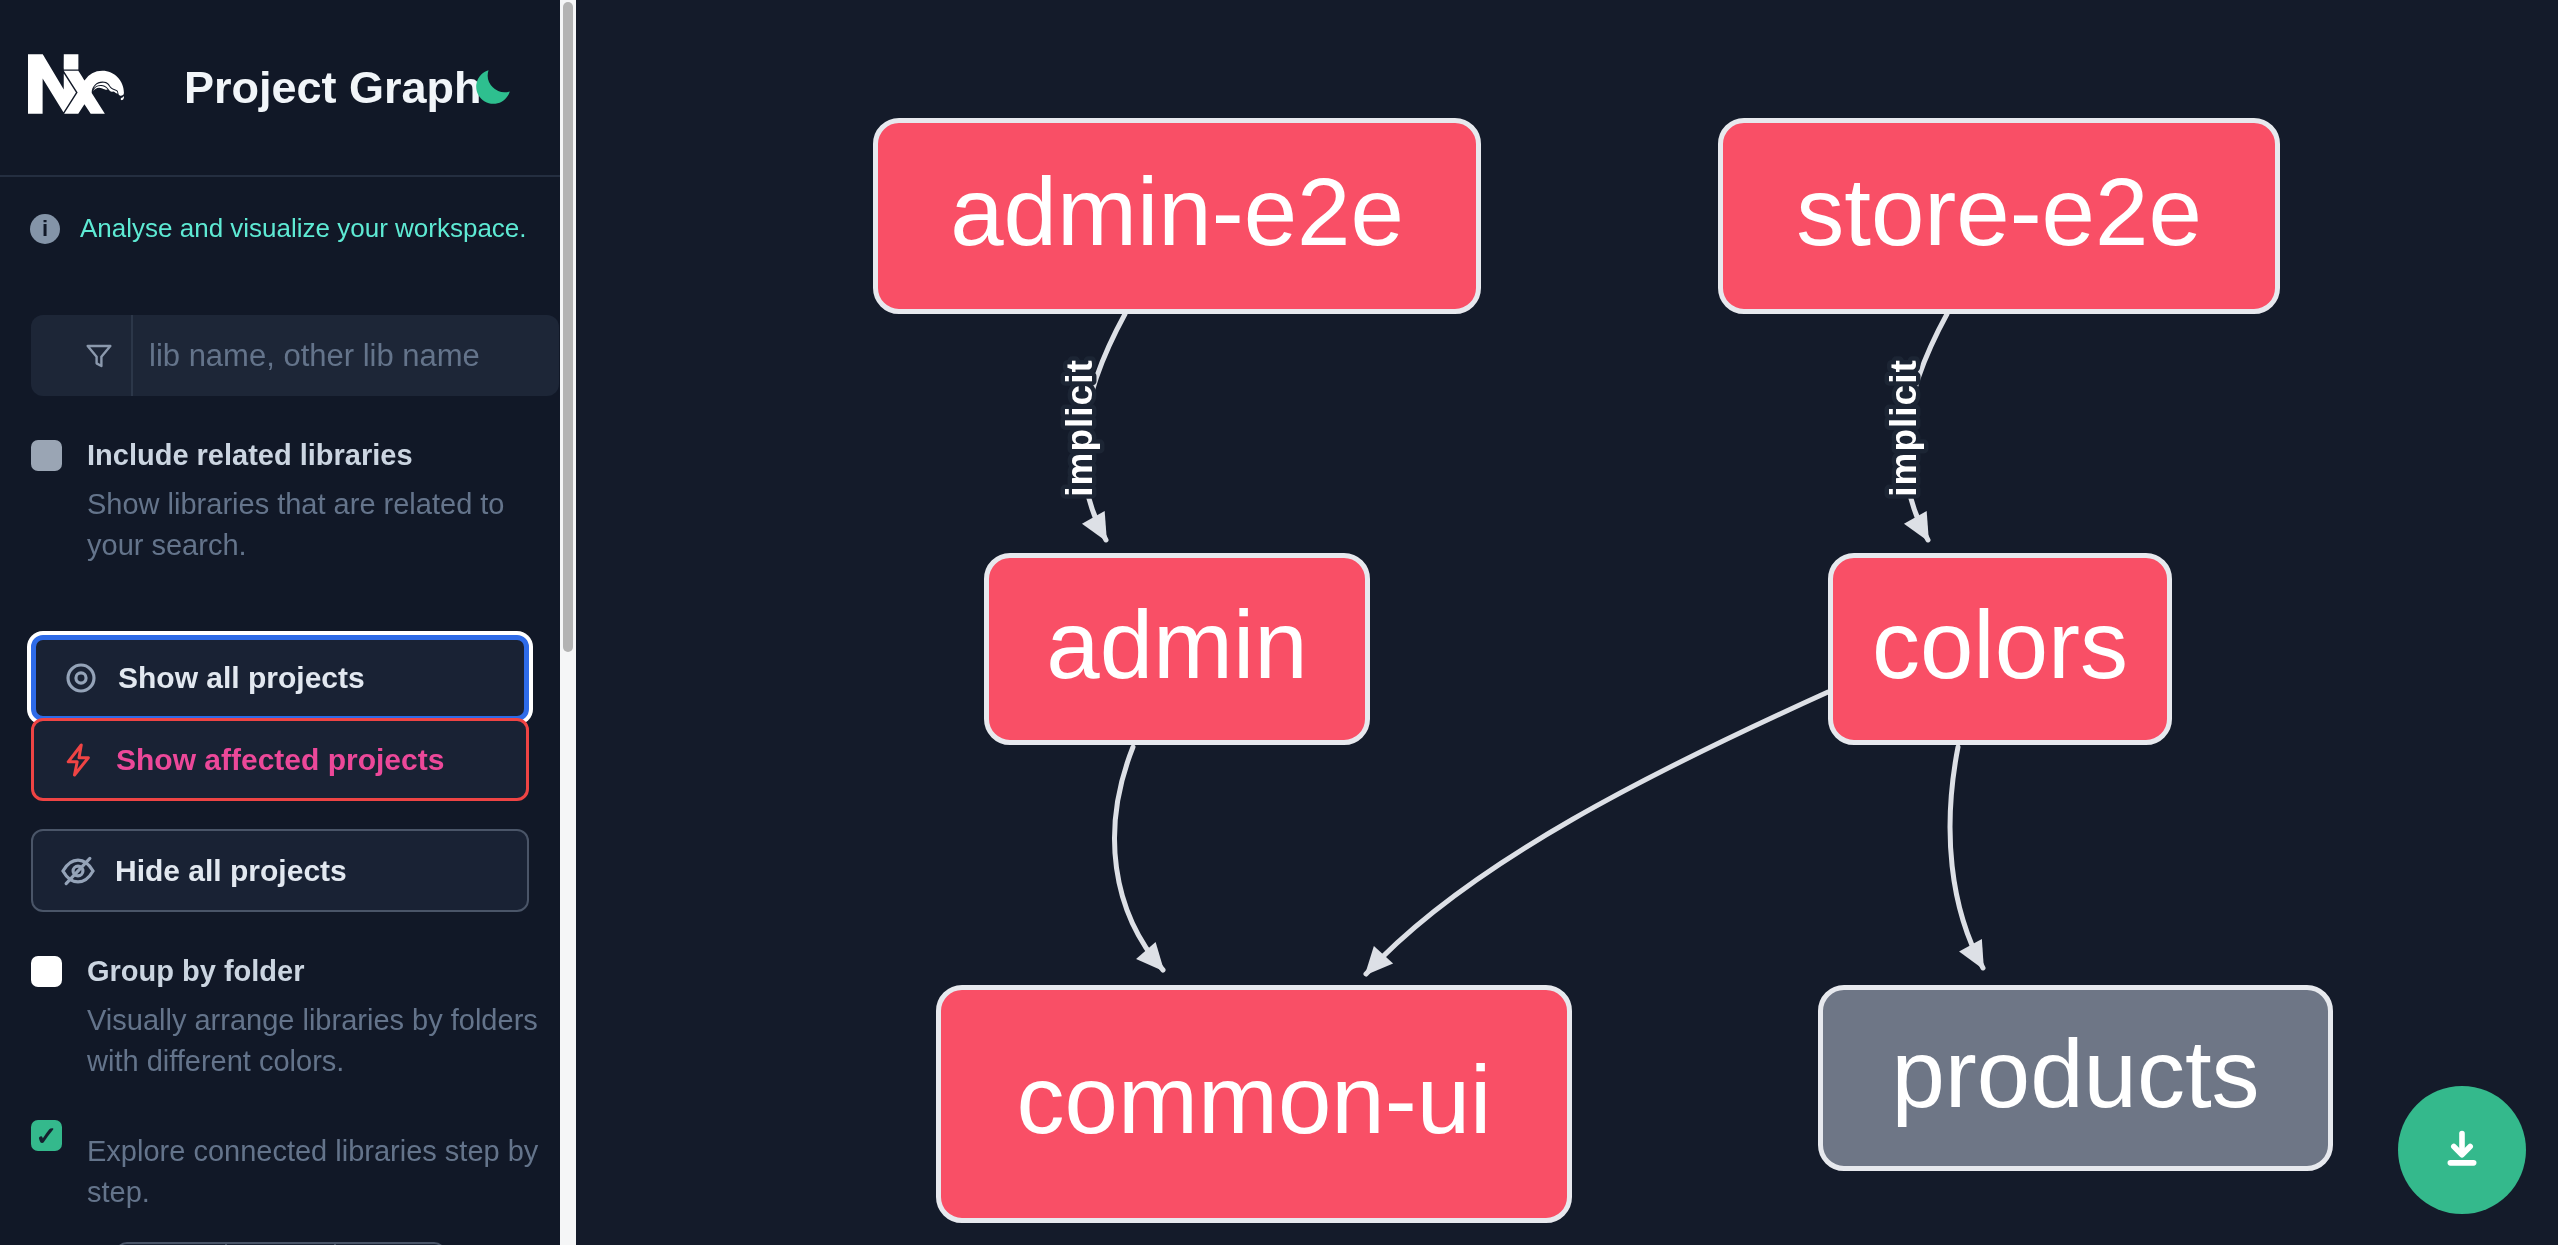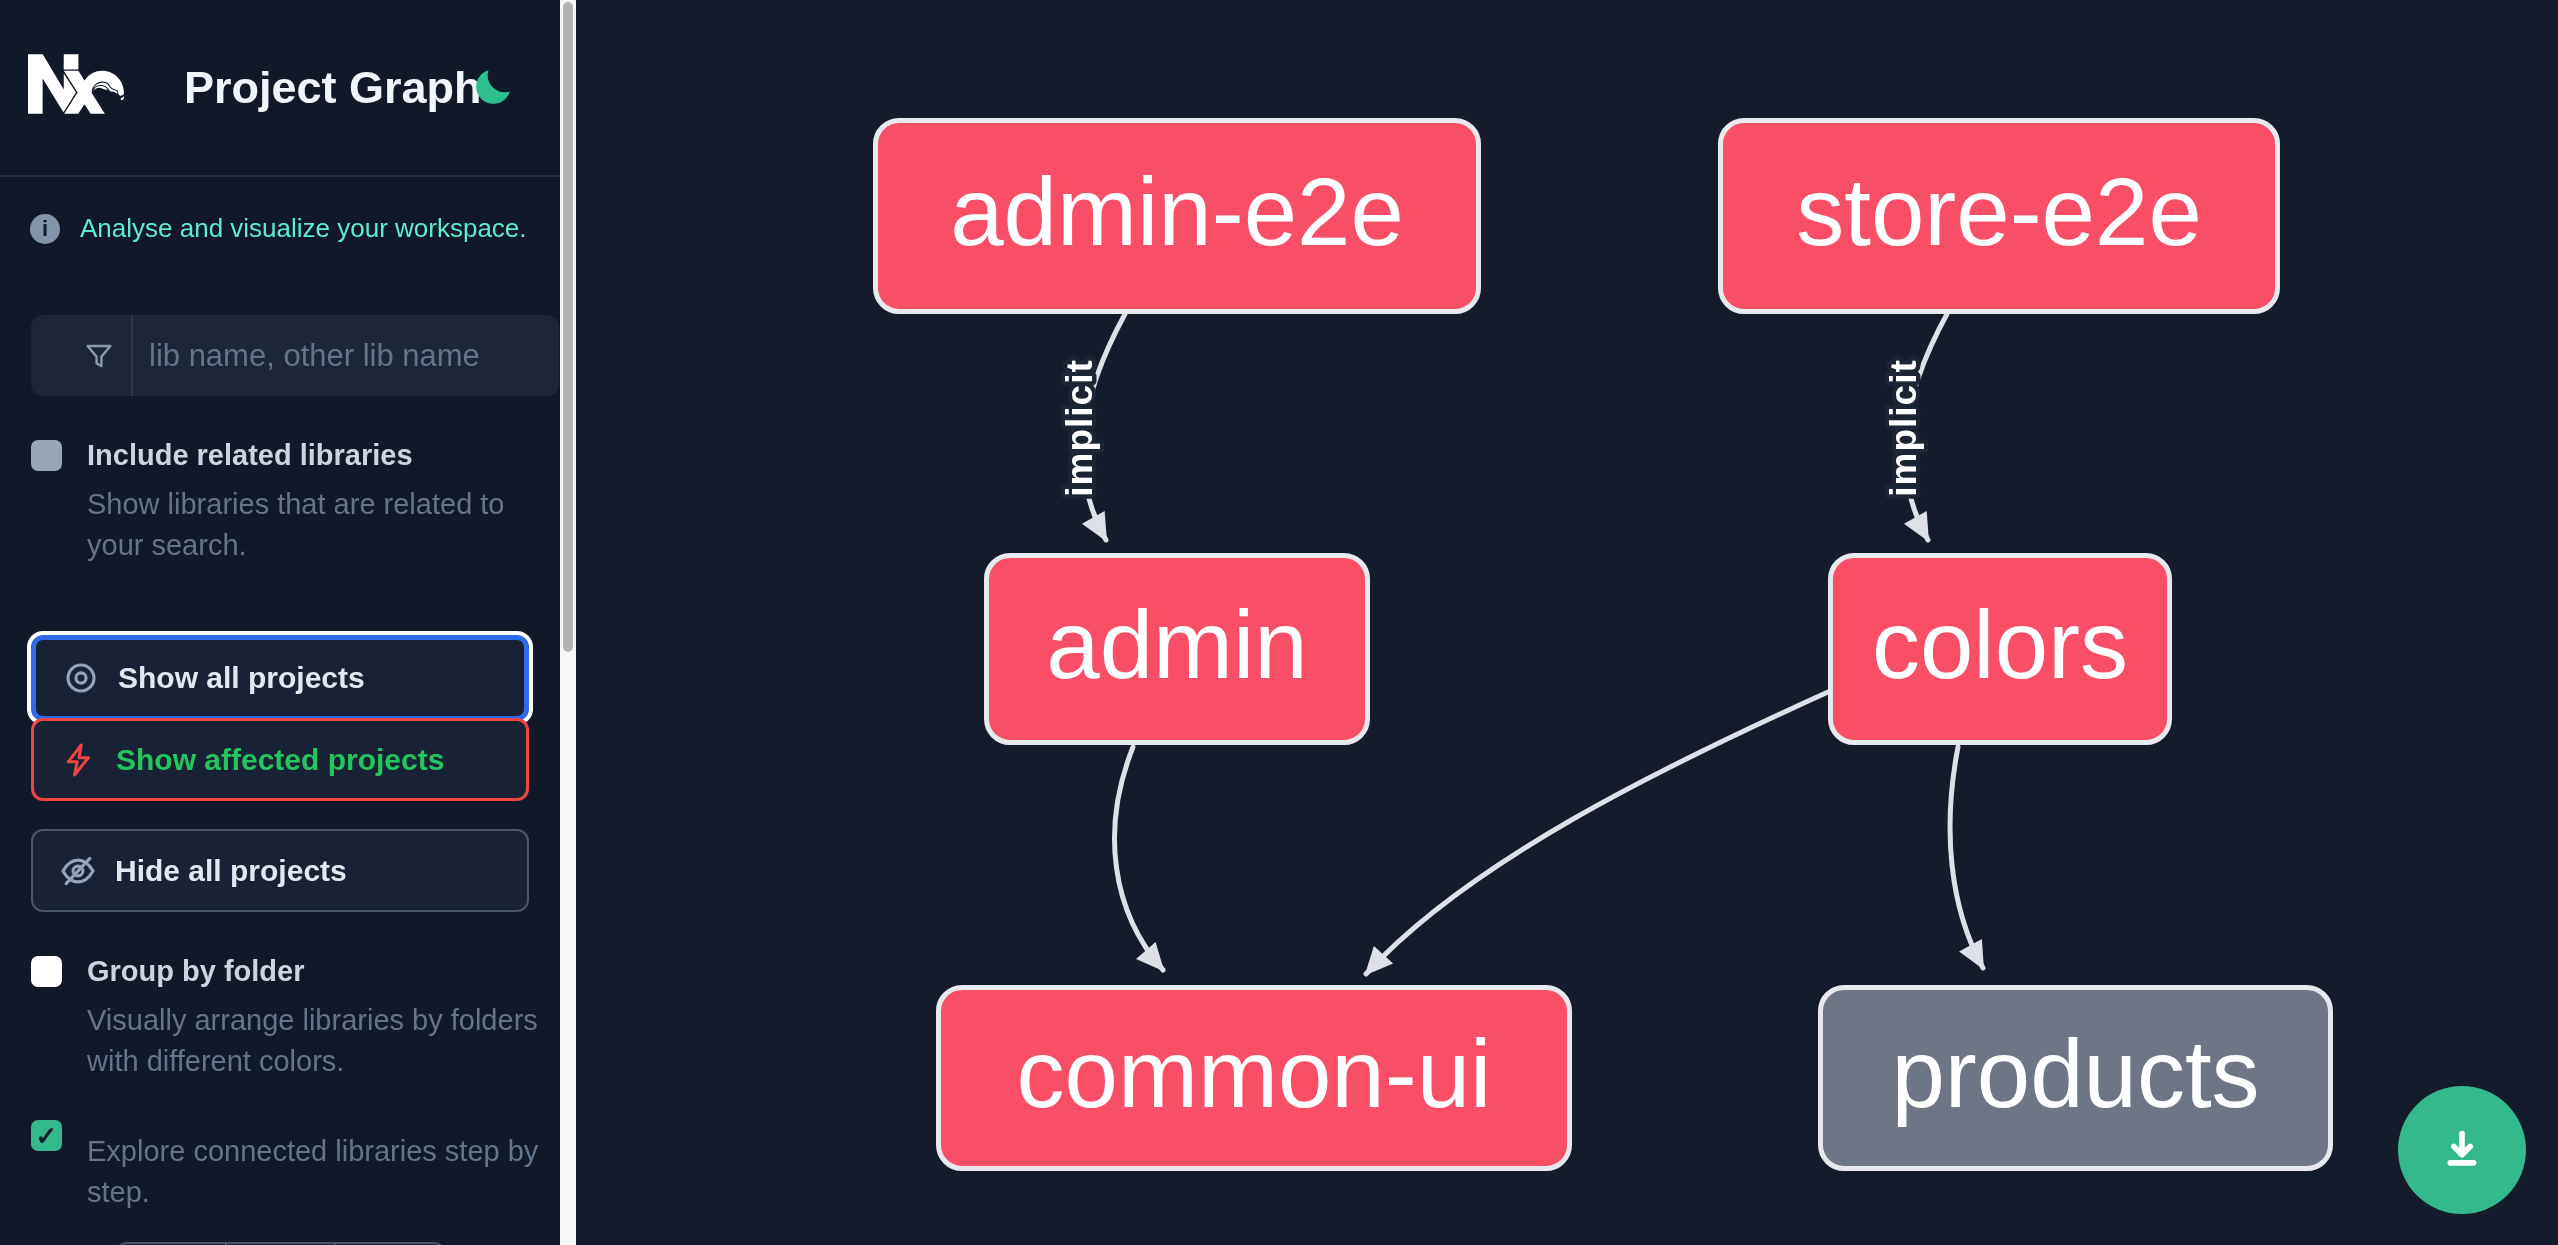--- a/index.html
+++ b/index.html
@@ -63,21 +63,21 @@
   .cb-desc{margin-left:56px;margin-top:12px;font-size:29px;color:#64748b;line-height:41px;width:452px;}
   .side-btn{
     position:absolute;left:31px;width:498px;height:83px;background:#192234;
     border:2px solid #4a5568;border-radius:12px;box-sizing:border-box;
     display:flex;align-items:center;cursor:pointer;
   }
   .side-btn .btn-icon{margin-left:26px;width:38px;height:38px;display:flex;align-items:center;justify-content:center;flex:0 0 auto;}
   .side-btn .btn-label{margin-left:18px;font-size:30px;font-weight:600;color:#e2e8f0;white-space:nowrap;}
   #btn-show-all{top:603px;height:86px;border:5px solid #2e6be8;box-shadow:0 0 0 4px #ffffff;margin-top:32px;}
   #btn-show-affected{top:718px;border:3px solid #ef4444;}
-  #btn-show-affected .btn-label{color:#22c55e;}
+  #btn-show-affected .btn-label{color:#ec4899;}
   #btn-hide-all{top:829px;}
   #proximity-stepper{
     position:absolute;left:115px;top:1242px;width:331px;height:40px;
     background:#192234;border:2px solid #4a5568;border-radius:12px 12px 0 0;
     box-sizing:border-box;display:flex;
   }
   #proximity-stepper .seg{flex:1;border-right:2px solid #4a5568;}
   #proximity-stepper .seg:last-child{border-right:none;}
   
   #scroll-track{position:absolute;left:560px;top:0;width:16px;height:1245px;background:#f5f6f7;}
@@ -105,21 +105,21 @@
     <path class="edge" d="M1828,692 C1660,768 1468,862 1366,974" marker-end="url(#arrow)"></path>
     <path class="edge" d="M1958,747 C1942,830 1950,908 1983,968" marker-end="url(#arrow)"></path>
     <text class="edge-label" transform="translate(1082,428) rotate(-90)" text-anchor="middle" dominant-baseline="middle">implicit</text>
     <text class="edge-label" transform="translate(1906,428) rotate(-90)" text-anchor="middle" dominant-baseline="middle">implicit</text>
   </svg>
 
   <div class="node pink" style="left:873px;top:118px;width:608px;height:196px;">admin-e2e</div>
   <div class="node pink" style="left:1718px;top:118px;width:562px;height:196px;">store-e2e</div>
   <div class="node pink" style="left:984px;top:553px;width:386px;height:192px;">admin</div>
   <div class="node pink" style="left:1828px;top:553px;width:344px;height:192px;">colors</div>
-  <div class="node pink" style="left:936px;top:985px;width:636px;height:186px;">common-ui</div>
+  <div class="node pink" style="left:936px;top:985px;width:636px;height:238px;">common-ui</div>
   <div class="node gray" style="left:1818px;top:985px;width:515px;height:186px;">products</div>
 
   <div id="sidebar">
 
     <svg id="logo" viewBox="0 0 24 24">
       <path fill="#ffffff" d="M11.987 14.138l-3.132 4.923-5.193-8.427-.012 8.822H0V4.544h3.691l5.247 8.833.005-3.998 3.044 4.759zm.601-5.761c.024-.048 0-3.784.008-3.833h-3.65c.002.059-.005 3.776-.003 3.833h3.645zm5.634 4.134a2.061 2.061 0 0 0-1.969 1.336 1.963 1.963 0 0 1 2.343-.739c.396.161.917.422 1.33.283a2.1 2.1 0 0 0-1.704-.88zm3.39 1.061c-.375-.13-.8-.277-1.109-.681-.06-.08-.116-.17-.176-.265a2.143 2.143 0 0 0-.533-.642c-.294-.216-.68-.322-1.18-.322a2.482 2.482 0 0 0-2.294 1.536 2.325 2.325 0 0 1 4.002.388.75.75 0 0 0 .836.334c.493-.105.46.36 1.203.518v-.133c-.003-.446-.246-.55-.75-.733zm2.024 1.266a.723.723 0 0 0 .347-.638c-.01-2.957-2.41-5.487-5.37-5.487a5.364 5.364 0 0 0-4.487 2.418c-.01-.026-1.522-2.39-1.538-2.418H8.943l3.463 5.423-3.379 5.32h3.54l1.54-2.366 1.568 2.366h3.541l-3.21-5.052a.7.7 0 0 1-.084-.32 2.69 2.69 0 0 1 2.69-2.691h.001c1.488 0 1.736.89 2.057 1.308.634.826 1.9.464 1.9 1.541a.707.707 0 0 0 1.066.596zm.35.133c-.173.372-.56.338-.755.639-.176.271.114.412.114.412s.337.156.538-.311c.104-.231.14-.488.103-.74z"></path>
     </svg>
 
     <div id="app-title">Project Graph</div>
 

